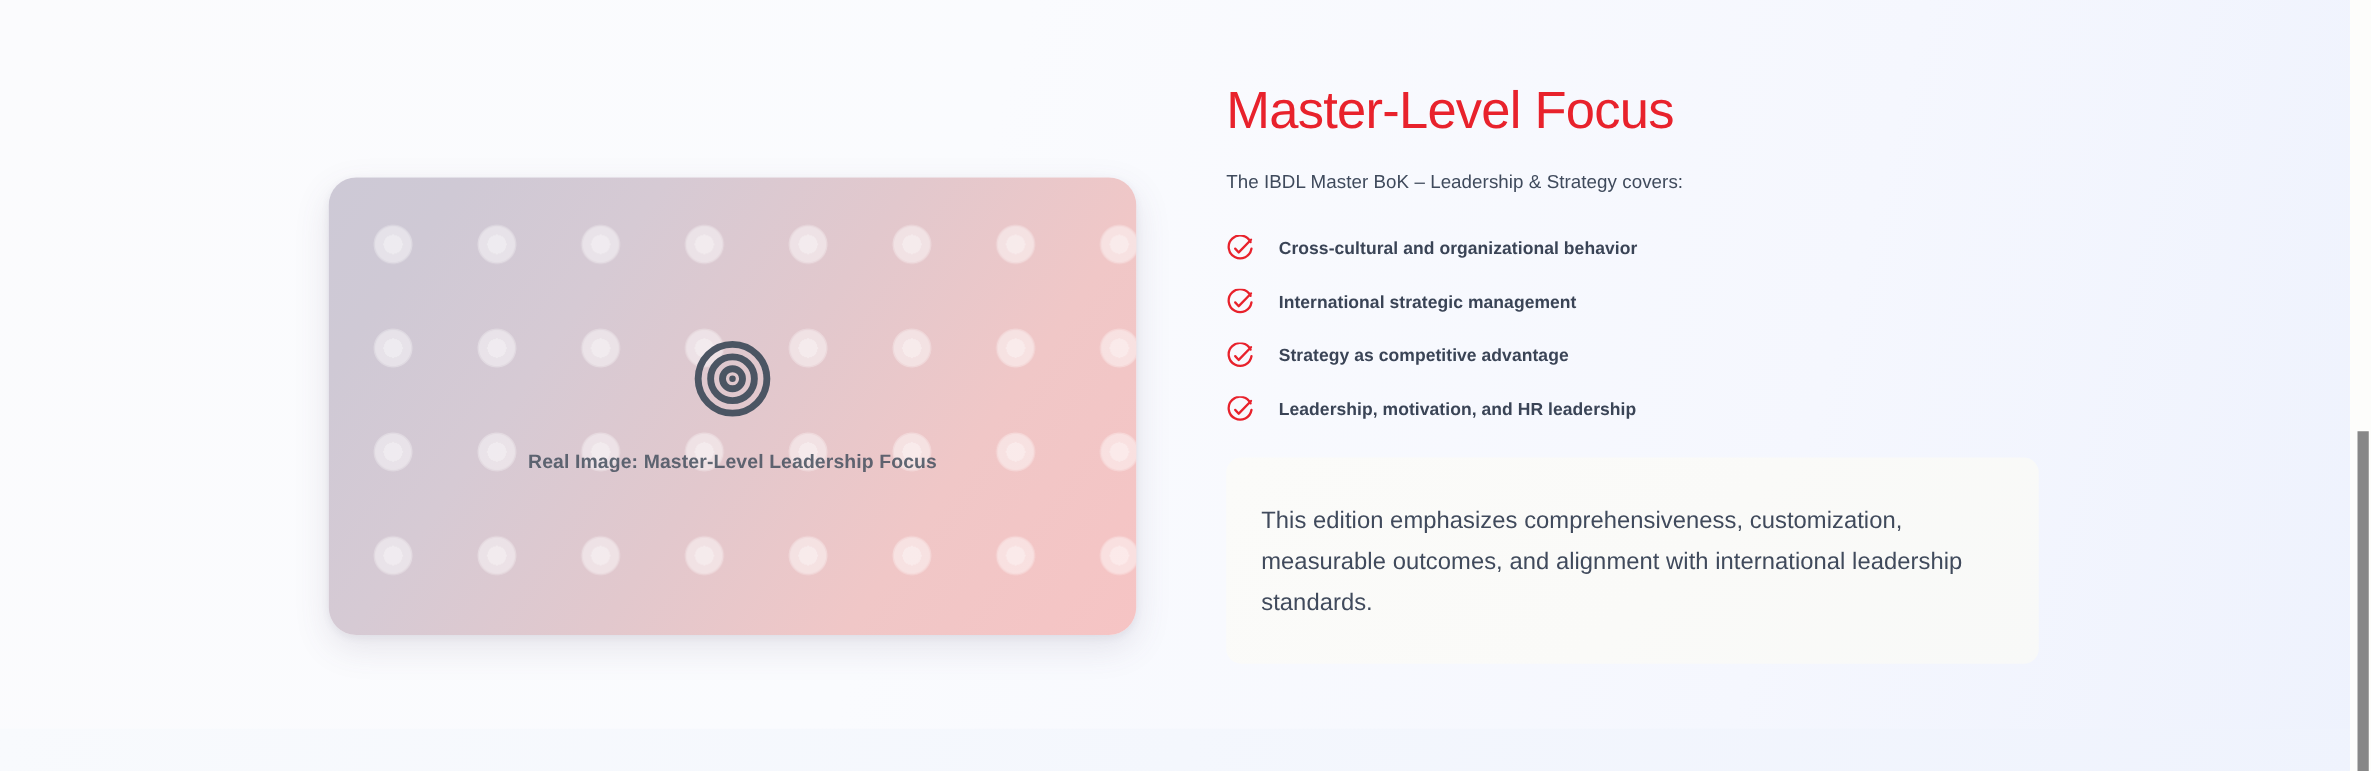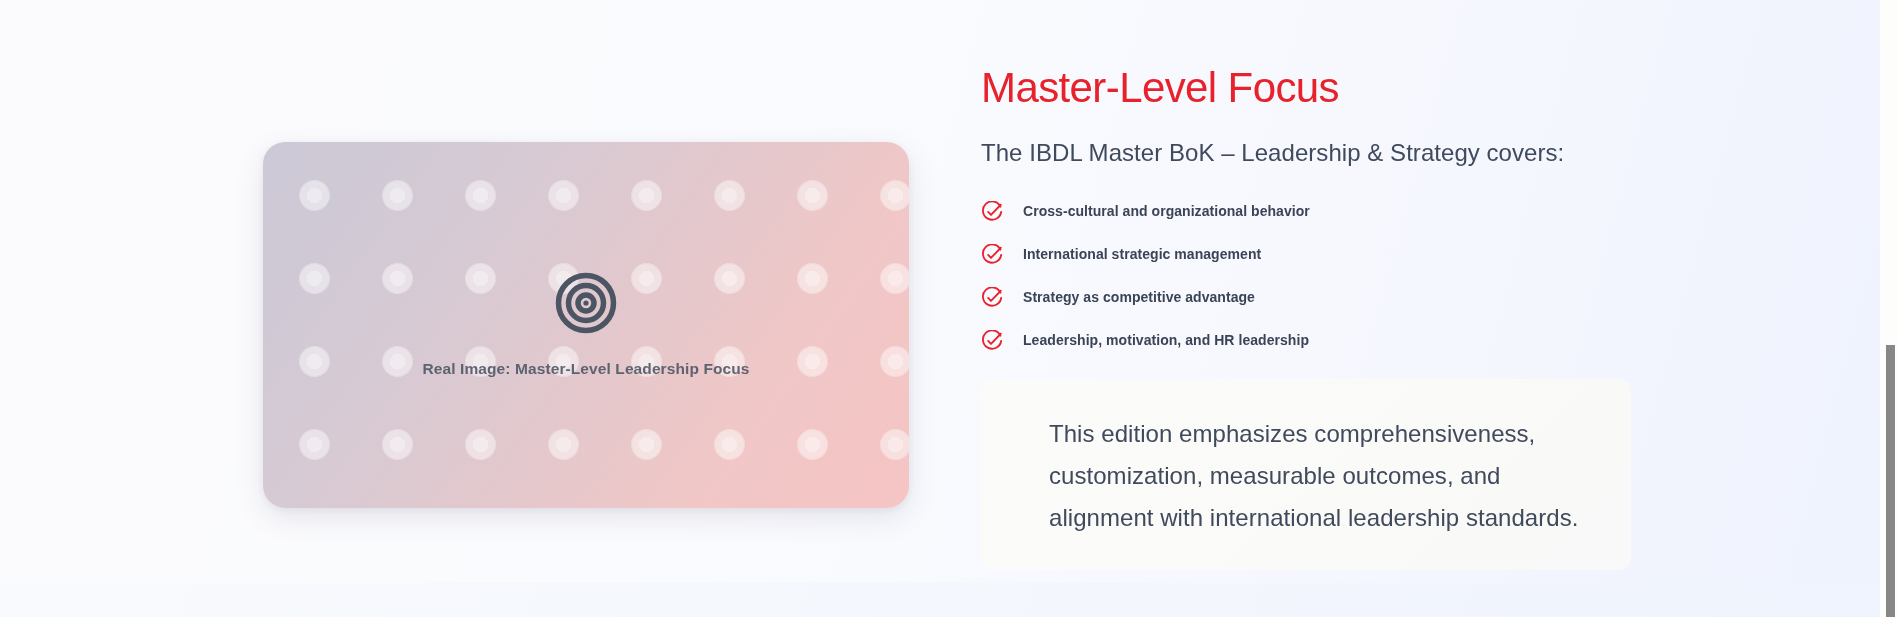--- a/index.html
+++ b/index.html
@@ -118,21 +118,21 @@
   .headline {
     font-size: 42px;
     line-height: 1.12;
     font-weight: 400;
     letter-spacing: -0.6px;
     color: #e8222c;
     margin-bottom: 24px;
   }
 
   .lede {
-    font-size: 24px;
+    font-size: 15px;
     line-height: 1.5;
     color: #3f4a5c;
     margin-bottom: 30px;
     letter-spacing: .05px;
   }
 
   .feature-list { list-style: none; }
 
   .feature-item {
     display: flex;
@@ -162,25 +162,24 @@
     width: 650px;
     min-height: 158px;
     border-radius: 12px;
     background: linear-gradient(135deg, #fbfbf9 0%, #fafaf8 55%, #f8f9f8 100%);
     padding: 34px 40px 32px 28px;
     display: flex;
     align-items: center;
   }
 
   .callout-text {
-    font-size: 24px;
+    font-size: 19px;
     line-height: 1.74;
     color: #404a5c;
     letter-spacing: .05px;
-    margin-left: 40px;
   }
 
   
   .scrollbar-track {
     position: absolute;
     top: 0; right: 0;
     width: 17px;
     height: 617px;
     background: #fdfdfb;
   }

